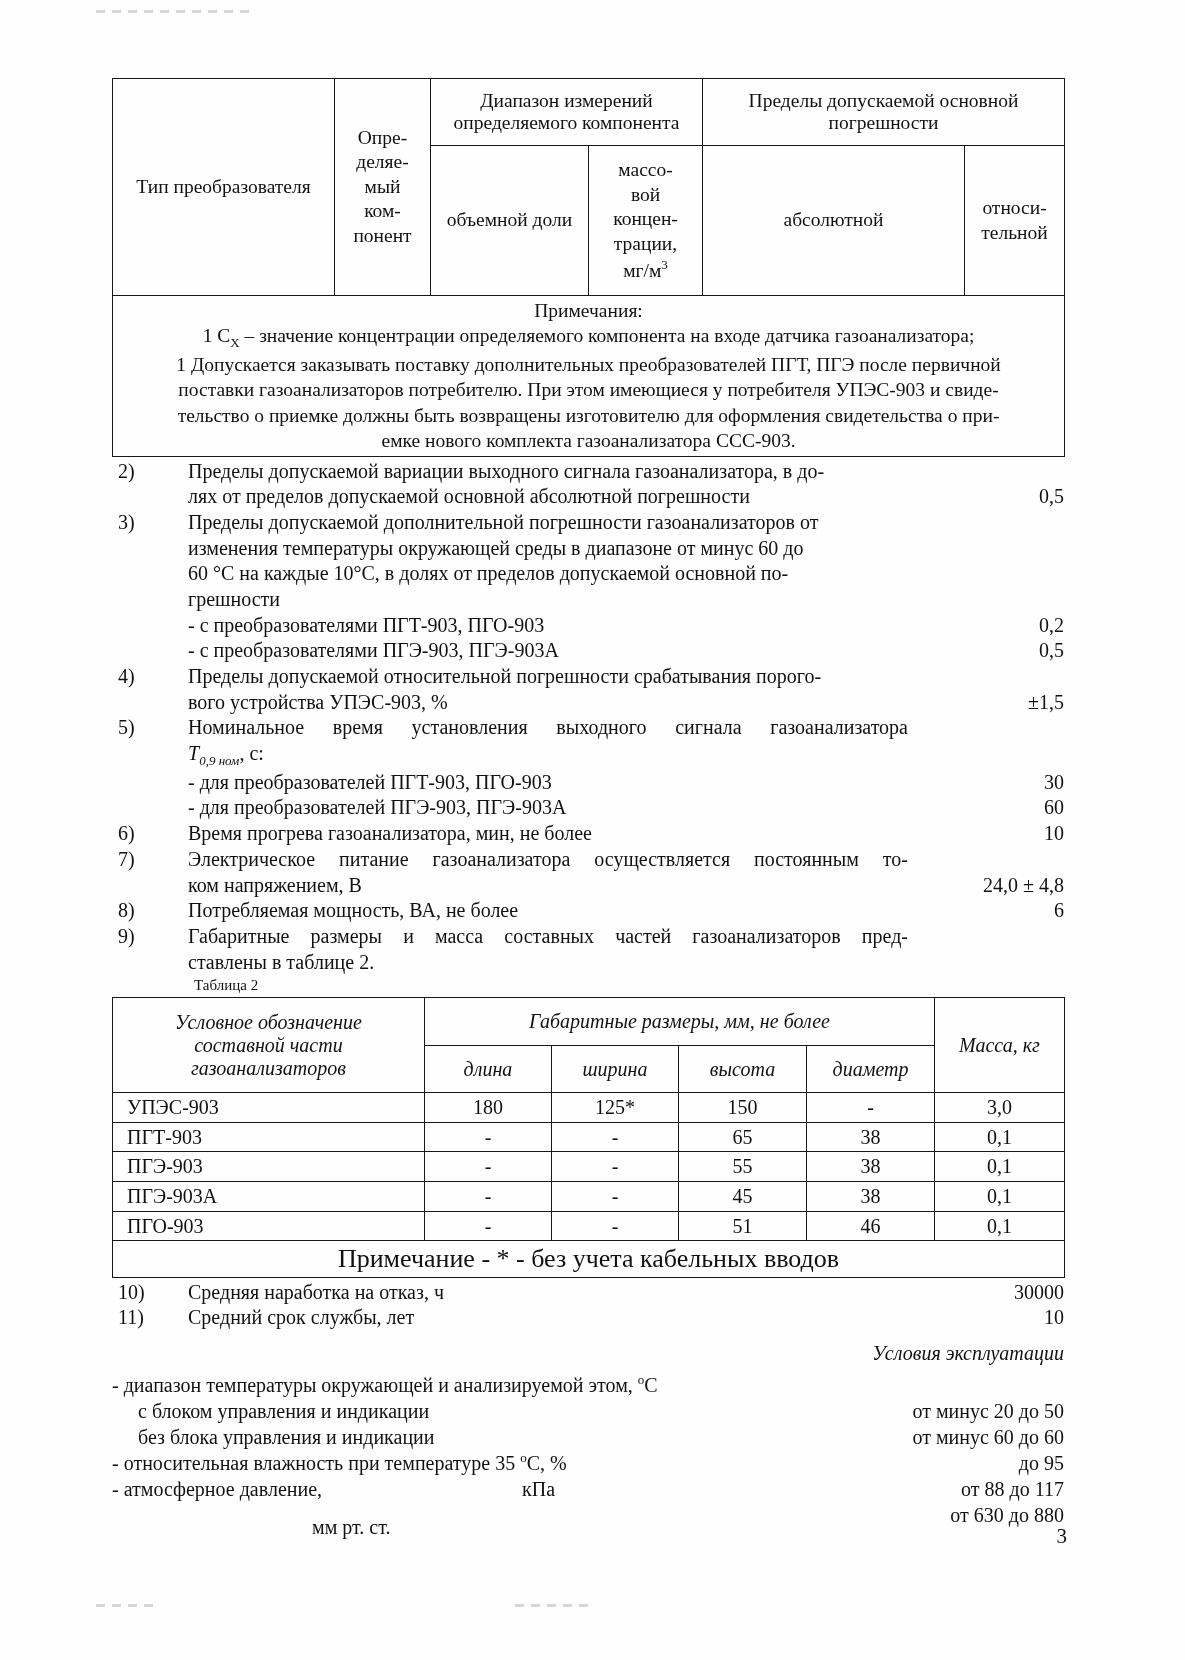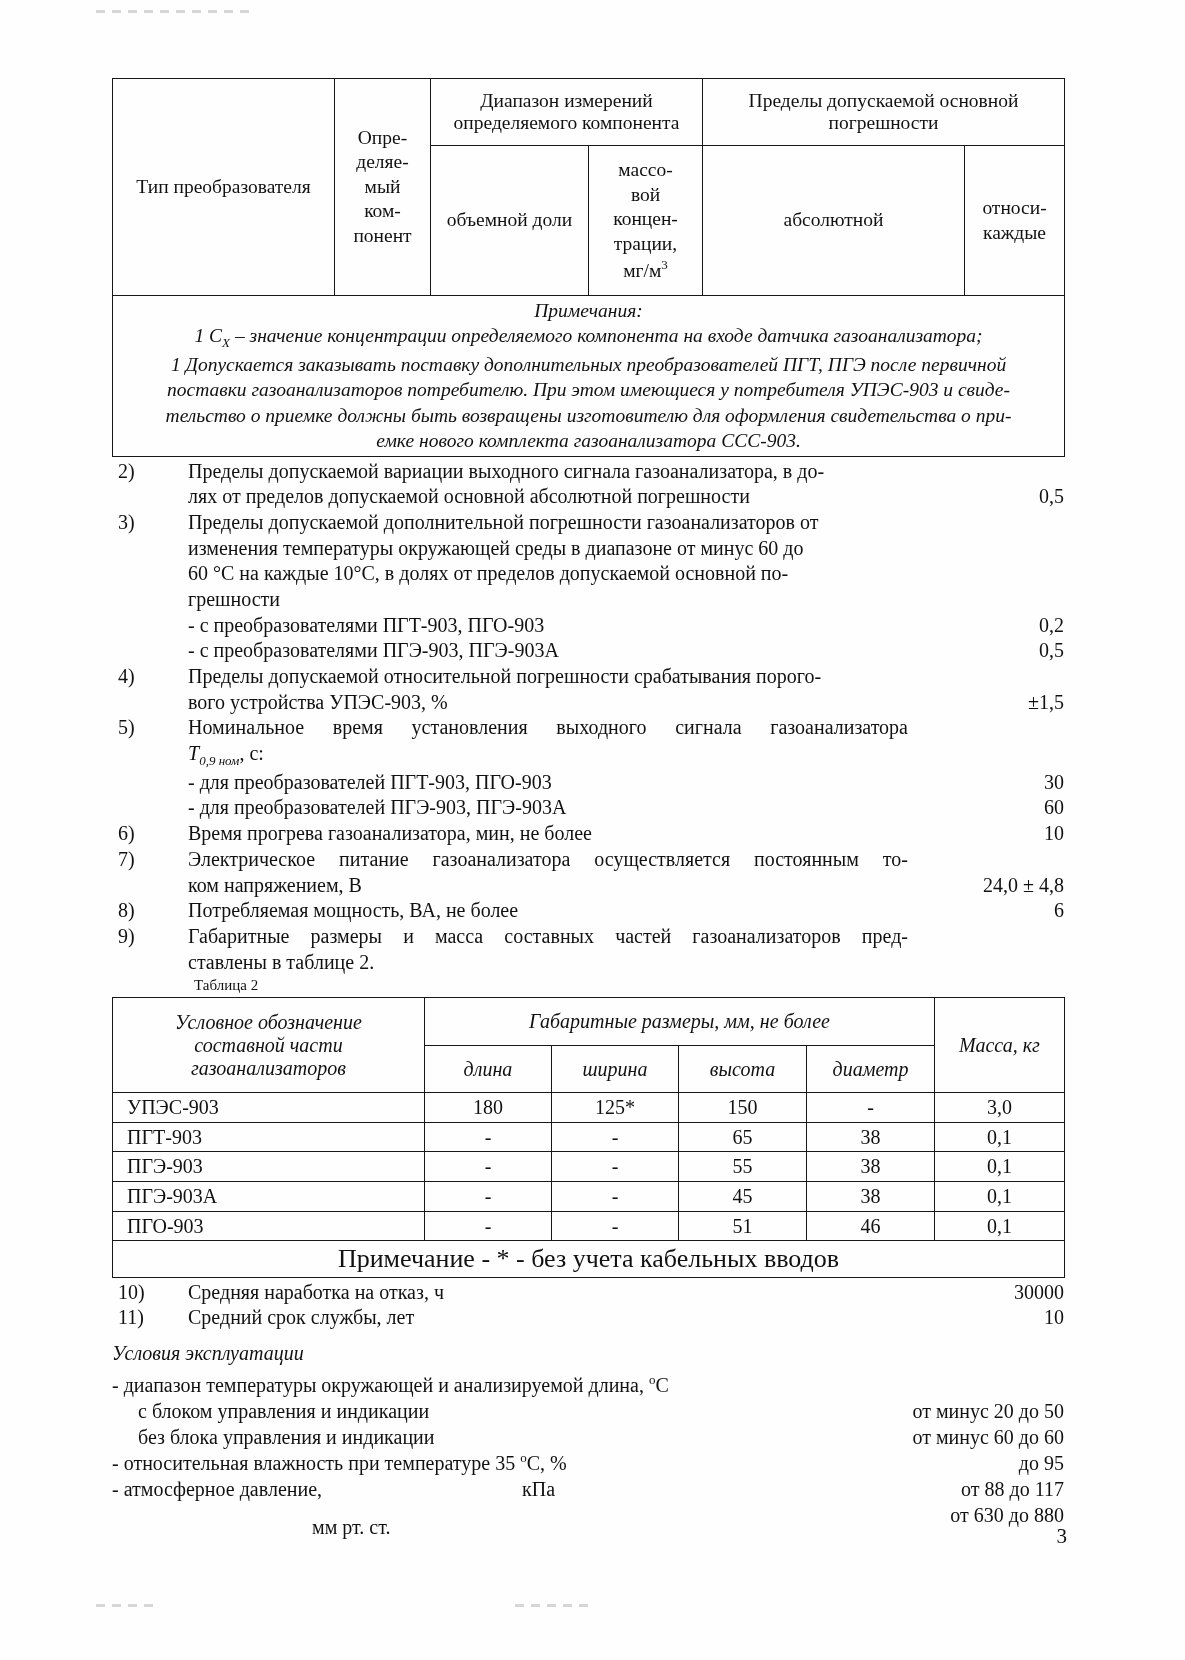--- a/index.html
+++ b/index.html
@@ -63,21 +63,21 @@
   .t1 .tall { height: 150px; }
   .t1 .narrow-lines { line-height: 1.26; }
 
   
   .notes-cell {
     text-align: left;
     font-size: 19.5px;
     line-height: 1.30;
     padding: 4px 6px 5px 8px;
   }
-  .notes-cell p { margin: 0; font-style: italic; }
+  .notes-cell p { margin: 0; }
 
   sub.sm { font-size: 13px; vertical-align: sub; }
   sup.sm { font-size: 13px; vertical-align: super; }
 
   
   .list {
     width: 952px;
     font-size: 20px;
     line-height: 1.285;
     margin-top: 2px;
@@ -115,21 +115,21 @@
   table.t2 .hdr-it { font-style: italic; }
   table.t2 .rowh { text-align: left; padding-left: 14px; }
   .note2 {
     text-align: left;
     font-size: 26px;
     padding: 3px 6px 4px 8px;
   }
 
   
   .tail { width: 952px; font-size: 20px; line-height: 1.30; margin-top: 1px; }
-  .center-it { text-align: left; font-style: italic; margin: 9px 0 6px 0; }
+  .center-it { text-align: right; font-style: italic; margin: 9px 0 6px 0; }
   .trow { display: flex; align-items: flex-start; }
   .trow .lbl { flex: 1 1 auto; }
   .trow .rv  { flex: 0 0 230px; text-align: right; white-space: nowrap; }
   .indent1 { padding-left: 26px; }
   .indent2 { padding-left: 200px; margin-top: 12px; }
 
   .pageno {
     position: absolute;
     right: 118px;
     top: 1524px;
@@ -180,21 +180,21 @@
           <td class="c narrow-lines">
             <span>массо-</span><br>
             <span>вой</span><br>
             <span>концен-</span><br>
             <span>трации,</span><br>
             <span>мг/м</span><sup class="sm">3</sup>
           </td>
           <td class="l">абсолютной</td>
           <td class="c narrow-lines">
             <span>относи-</span><br>
-            <span>каждые</span>
+            <span>тельной</span>
           </td>
         </tr>
         <tr>
           <td class="notes-cell" colspan="6">
             <p>Примечания:</p>
             <p><span>1 C</span><sub class="sm">X</sub><span> – значение концентрации определяемого компонента на входе датчика газоанализатора;</span></p>
             <p>1 Допускается заказывать поставку дополнительных преобразователей ПГТ, ПГЭ после первичной</p>
             <p>поставки газоанализаторов потребителю. При этом имеющиеся у потребителя УПЭС-903 и свиде-</p>
             <p>тельство о приемке должны быть возвращены изготовителю для оформления свидетельства о при-</p>
             <p>емке нового комплекта газоанализатора ССС-903.</p>
@@ -380,21 +380,21 @@
         <div class="num">11)</div>
         <div class="body">Средний срок службы, лет</div>
         <div class="val">10</div>
       </div>
     </div>
 
     <div class="tail">
       <div class="center-it">Условия эксплуатации</div>
 
       <div class="trow">
-        <div class="lbl"><span>- диапазон температуры окружающей и анализируемой длина, </span><sup class="sm">о</sup><span>С</span></div>
+        <div class="lbl"><span>- диапазон температуры окружающей и анализируемой этом, </span><sup class="sm">о</sup><span>С</span></div>
         <div class="rv"></div>
       </div>
 
       <div class="trow">
         <div class="lbl indent1">с блоком управления и индикации</div>
         <div class="rv">от минус 20 до 50</div>
       </div>
 
       <div class="trow">
         <div class="lbl indent1">без блока управления и индикации</div>

